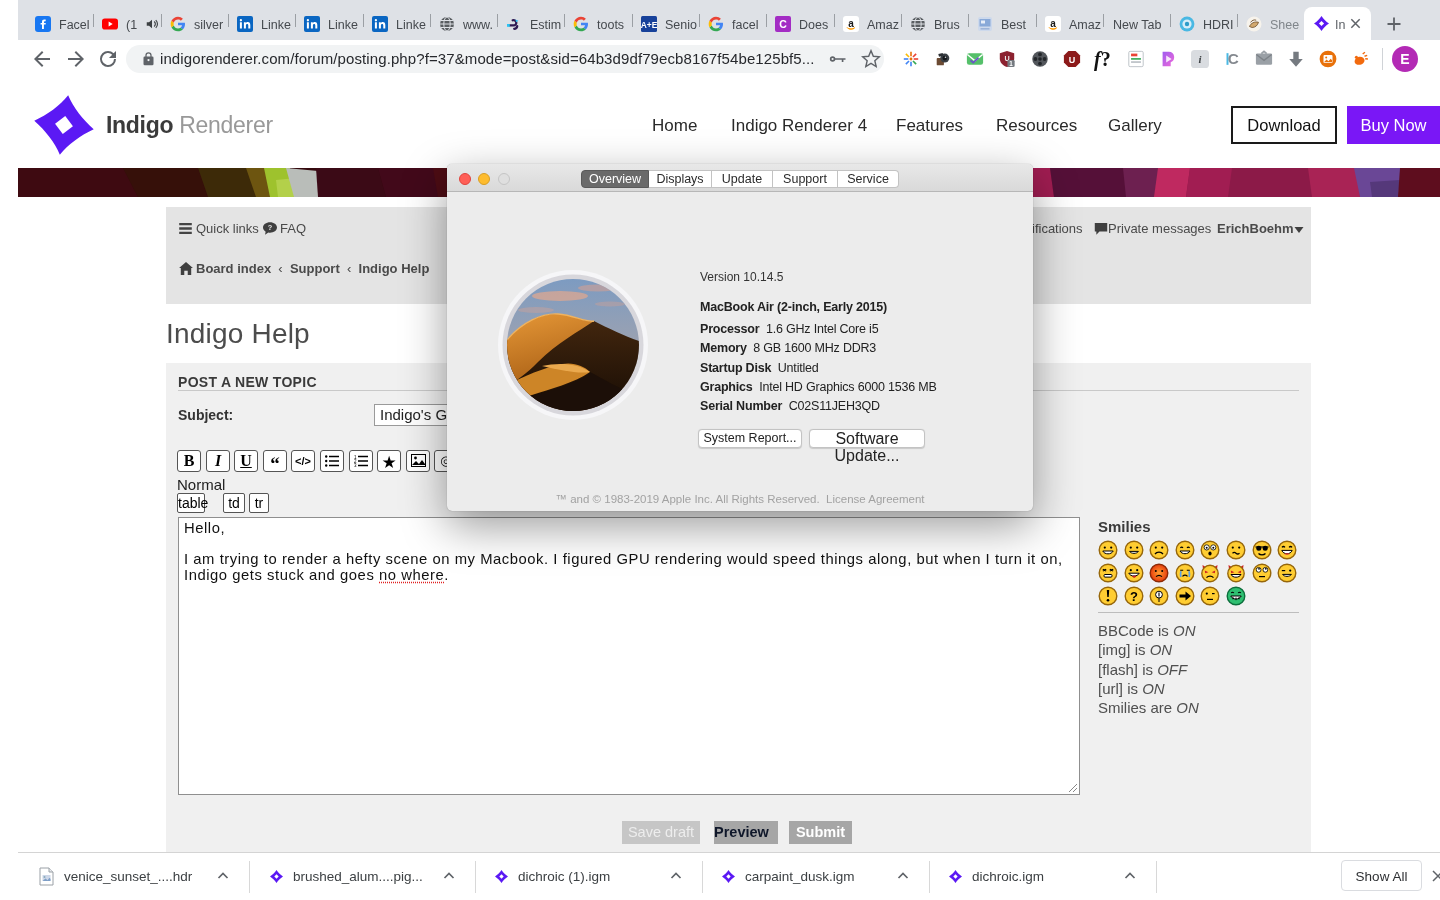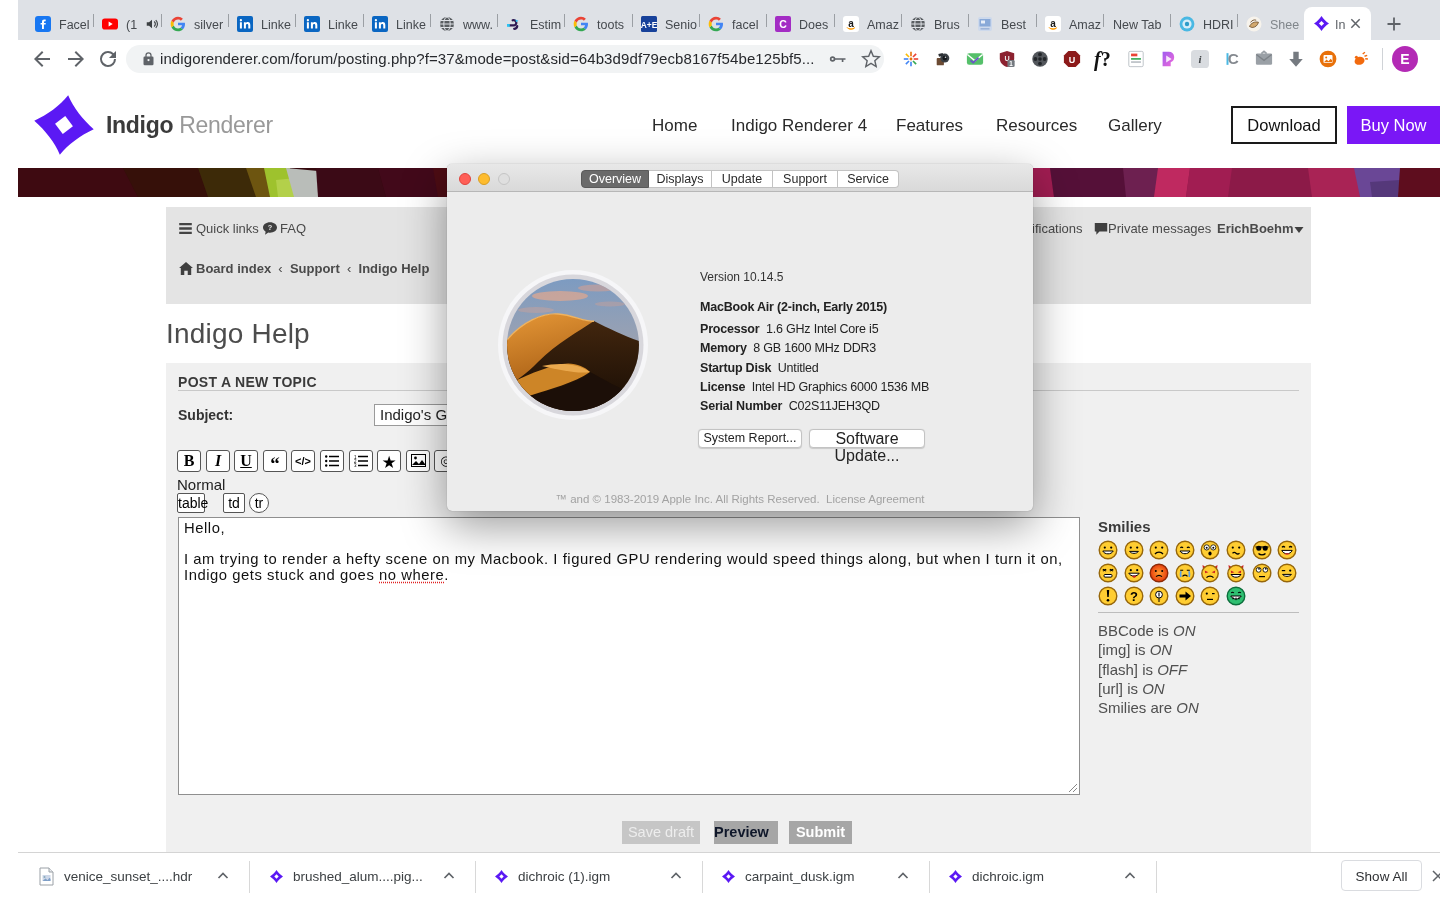--- a/index.html
+++ b/index.html
@@ -457,21 +457,21 @@
     <div class="bbtn" style="left:359px;top:372px;width:24px;font-size:17px;line-height:24px">★</div>
     <div class="bbtn" style="left:388px;top:372px;width:24px"><svg style="width:15px;height:13px;margin-top:3px" viewBox="0 0 15 13">
           <rect x="0.5" y="0.5" width="14" height="12" fill="none" stroke="#000"></rect>
           <circle cx="4.5" cy="4" r="1.4" fill="#000"></circle>
           <path d="M1 11l4-4 3 3 3-4 3 4v1H1z" fill="#000"></path>
         </svg></div>
     <div class="bbtn" style="left:416px;top:372px;width:24px;font-size:13px;line-height:20px">◎</div>
     <div class="abs" style="left:159px;top:398px;font-size:15px;color:#222">Normal</div>
     <div class="bbtn" style="left:159px;top:415px;width:28px;height:20px;font-size:14px;line-height:18px;border-radius:2px">table</div>
     <div class="bbtn" style="left:205px;top:415px;width:22px;height:20px;font-size:14px;line-height:18px;border-radius:2px">td</div>
-    <div class="bbtn" style="left:231px;top:415px;width:20px;height:20px;font-size:14px;line-height:18px;border-radius:10px">tr</div>
+    <div class="bbtn" style="left:231px;top:415px;width:20px;height:20px;font-size:14px;line-height:18px;border-radius:2px">tr</div>
 
     <div class="abs" style="left:160px;top:439px;width:902px;height:278px;background:#fff;border:1px solid #8f8f8f">
       <div style="position:absolute;left:5px;top:3px;font-size:14.8px;letter-spacing:0.55px;color:#111;line-height:15.5px;white-space:nowrap">Hello,<br><br>I am trying to render a hefty scene on my Macbook. I figured GPU rendering would speed things along, but when I turn it on,<br>Indigo gets stuck and goes <span style="text-decoration:underline;text-decoration-style:dotted;text-decoration-color:#e02020;text-underline-offset:2px">no where</span>.</div>
       <svg style="position:absolute;right:1px;bottom:1px;width:10px;height:10px" viewBox="0 0 10 10">
           <path d="M9 1L1 9M9 5L5 9" stroke="#888" stroke-width="1"></path>
         </svg>
     </div>
 
     <div class="abs" style="left:1080px;top:440px;font-size:15px;font-weight:bold;color:#3a3a3a">Smilies</div>
 
@@ -668,21 +668,21 @@
           <path d="M9 70 C24 52 44 43 60 44 C76 45 88 53 96 51" fill="none" stroke="#f0b35f" stroke-width="1.3"></path>
         </g>
       </svg>
 
       <div class="abs" style="left:253px;top:106px;font-size:12px;color:#333">Version 10.14.5</div>
       <div class="abs" style="left:253px;top:136px;font-size:12.5px;color:#222;font-weight:bold;letter-spacing:-0.2px">MacBook Air (2-inch, Early 2015)</div>
       <div class="abs" style="left:253px;top:156px;font-size:12.5px;color:#222;line-height:19.3px;letter-spacing:-0.2px">
         <b>Processor</b>&nbsp;&nbsp;1.6 GHz Intel Core i5<br>
         <b>Memory</b>&nbsp;&nbsp;8 GB 1600 MHz DDR3<br>
         <b>Startup Disk</b>&nbsp;&nbsp;Untitled<br>
-        <b>License</b>&nbsp;&nbsp;Intel HD Graphics 6000 1536 MB<br>
+        <b>Graphics</b>&nbsp;&nbsp;Intel HD Graphics 6000 1536 MB<br>
         <b>Serial Number</b>&nbsp;&nbsp;C02S11JEH3QD
       </div>
       <div class="abs" style="left:251px;top:265px;width:104px;height:19px;background:#fff;border:1px solid #c3c3c3;border-radius:4px;font-size:12.5px;color:#222;text-align:center;line-height:17px;box-shadow:0 0.5px 1px rgba(0,0,0,0.15)">System Report...</div>
       <div class="abs" style="left:362px;top:265px;width:116px;height:19px;background:#fff;border:1px solid #c3c3c3;border-radius:4px;font-size:16px;color:#222;text-align:center;line-height:17px;box-shadow:0 0.5px 1px rgba(0,0,0,0.15)">Software Update...</div>
       <div class="abs" style="left:0;top:329px;width:586px;font-size:11.5px;color:#a2a2a2;text-align:center">™ and © 1983-2019 Apple Inc. All Rights Reserved.&nbsp; License Agreement</div>
     </div>
   </div>
 
   <div class="scrollthumb"></div>
 

